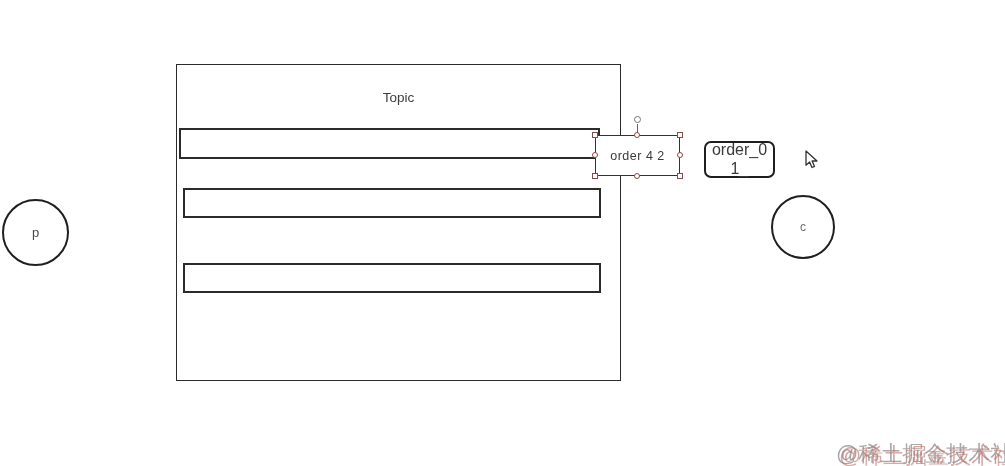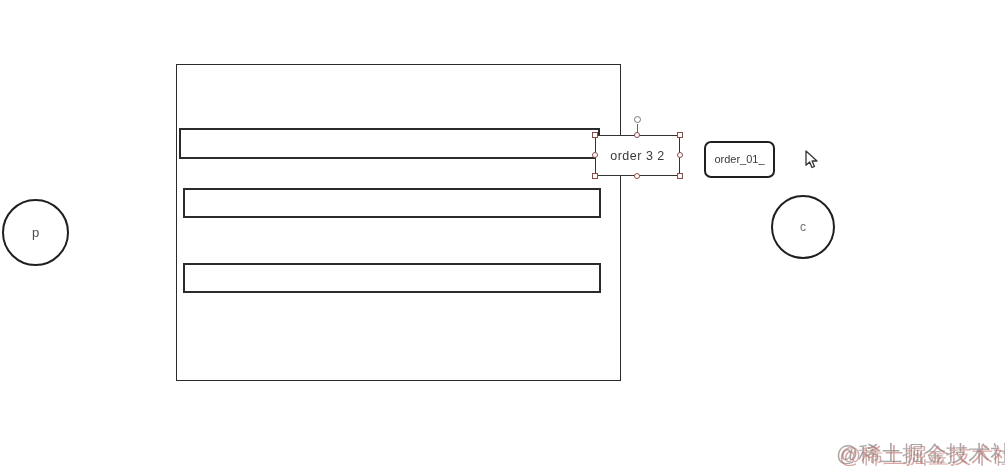--- a/index.html
+++ b/index.html
@@ -71,22 +71,22 @@
   .rot-handle { left: 634px; top: 116px; width: 7px; height: 7px; border-radius: 50%;
                 background: #fff; border: 1px solid #777; z-index: 6; }
 
   
   .msg-box {
     left: 704px; top: 141px; width: 71px; height: 37px;
     background: #ffffff;
     border: 2px solid #1f1f1f;
     border-radius: 7px;
     z-index: 5;
-    display: flex; flex-direction: row; align-items: center; justify-content: center;
-    font-size: 11px; line-height: 1.15; color: #3a3a3a;
+    display: flex; flex-direction: column; align-items: center; justify-content: center;
+    font-size: 16px; line-height: 1.15; color: #3a3a3a;
   }
 
   
   .circle {
     border: 2px solid #1f1f1f;
     border-radius: 50%;
     background: transparent;
     display: flex; align-items: center; justify-content: center;
     z-index: 2;
   }
@@ -106,27 +106,28 @@
   .wm-layer { position: absolute; left: 0; top: 0; }
   .wm-gray { color: #9a9a9a; opacity: 0.85; }
   .wm-red  { color: #c0706a; opacity: 0.6; left: 3px; top: 2px; }
 </style>
 </head>
 <body>
 
 <div class="canvas">
 
   <div class="abs topic-rect"></div>
+  <div class="abs topic-label">Topic</div>
 
   <div class="abs bar bar1"></div>
   <div class="abs bar bar2"></div>
   <div class="abs bar bar3"></div>
 
   <div class="abs sel-box">
-    <span>order 3 2</span>
+    <span>order 4 2</span>
   </div>
 
   <div class="abs handle h-nw"></div>
   <div class="abs handle round h-n"></div>
   <div class="abs handle h-ne"></div>
   <div class="abs handle round h-w"></div>
   <div class="abs handle round h-e"></div>
   <div class="abs handle h-sw"></div>
   <div class="abs handle round h-s"></div>
   <div class="abs handle h-se"></div>

